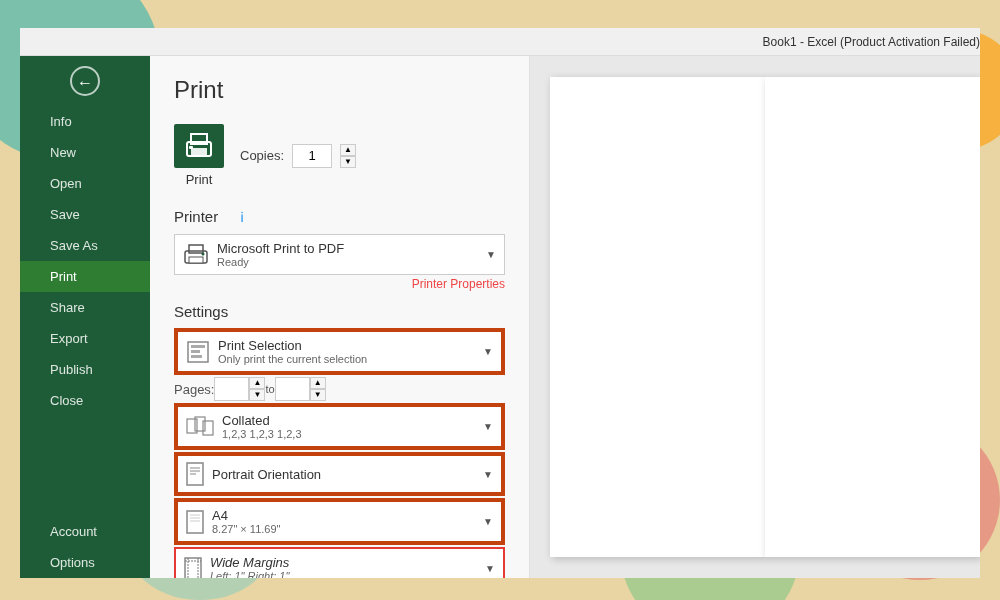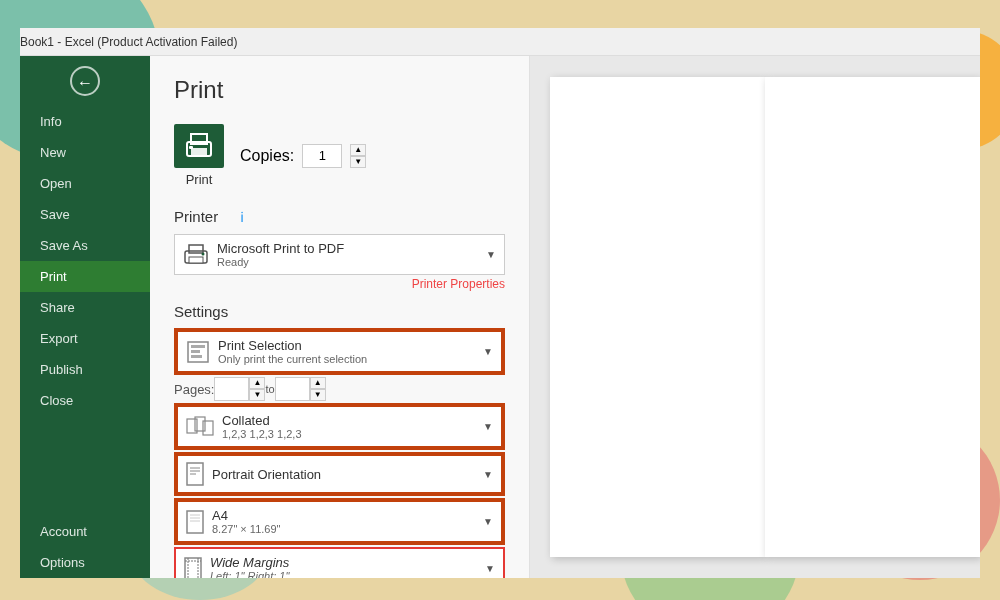--- a/index.html
+++ b/index.html
@@ -74,21 +74,21 @@
       display: flex;
       flex-direction: column;
     }
 
     
     .titlebar {
       background: #f0f0f0;
       height: 28px;
       display: flex;
       align-items: center;
-      justify-content: flex-start;
+      justify-content: flex-end;
       font-size: 12px;
       color: #333;
       border-bottom: 1px solid #ddd;
       flex-shrink: 0;
     }
 
     
     .content {
       display: flex;
       flex: 1;
@@ -119,21 +119,21 @@
       border-radius: 50%;
       border: 2px solid rgba(255,255,255,0.7);
       display: flex;
       align-items: center;
       justify-content: center;
       color: white;
       font-size: 16px;
     }
 
     .sidebar-item {
-      padding: 8px 20px;
+      padding: 8px 30px;
       color: rgba(255,255,255,0.85);
       cursor: pointer;
       font-size: 13px;
     }
 
     .sidebar-item.active {
       background: #2e7d32;
       color: white;
     }
 
@@ -194,22 +194,22 @@
       border-radius: 2px;
     }
 
     .copies-section {
       display: flex;
       align-items: center;
       gap: 8px;
     }
 
     .copies-label {
-      color: #000000;
-      font-size: 16px;
+      color: #404040;
+      font-size: 13px;
     }
 
     .copies-input {
       width: 40px;
       height: 24px;
       border: 1px solid #ccc;
       text-align: center;
       font-size: 13px;
       padding: 0 2px;
     }

